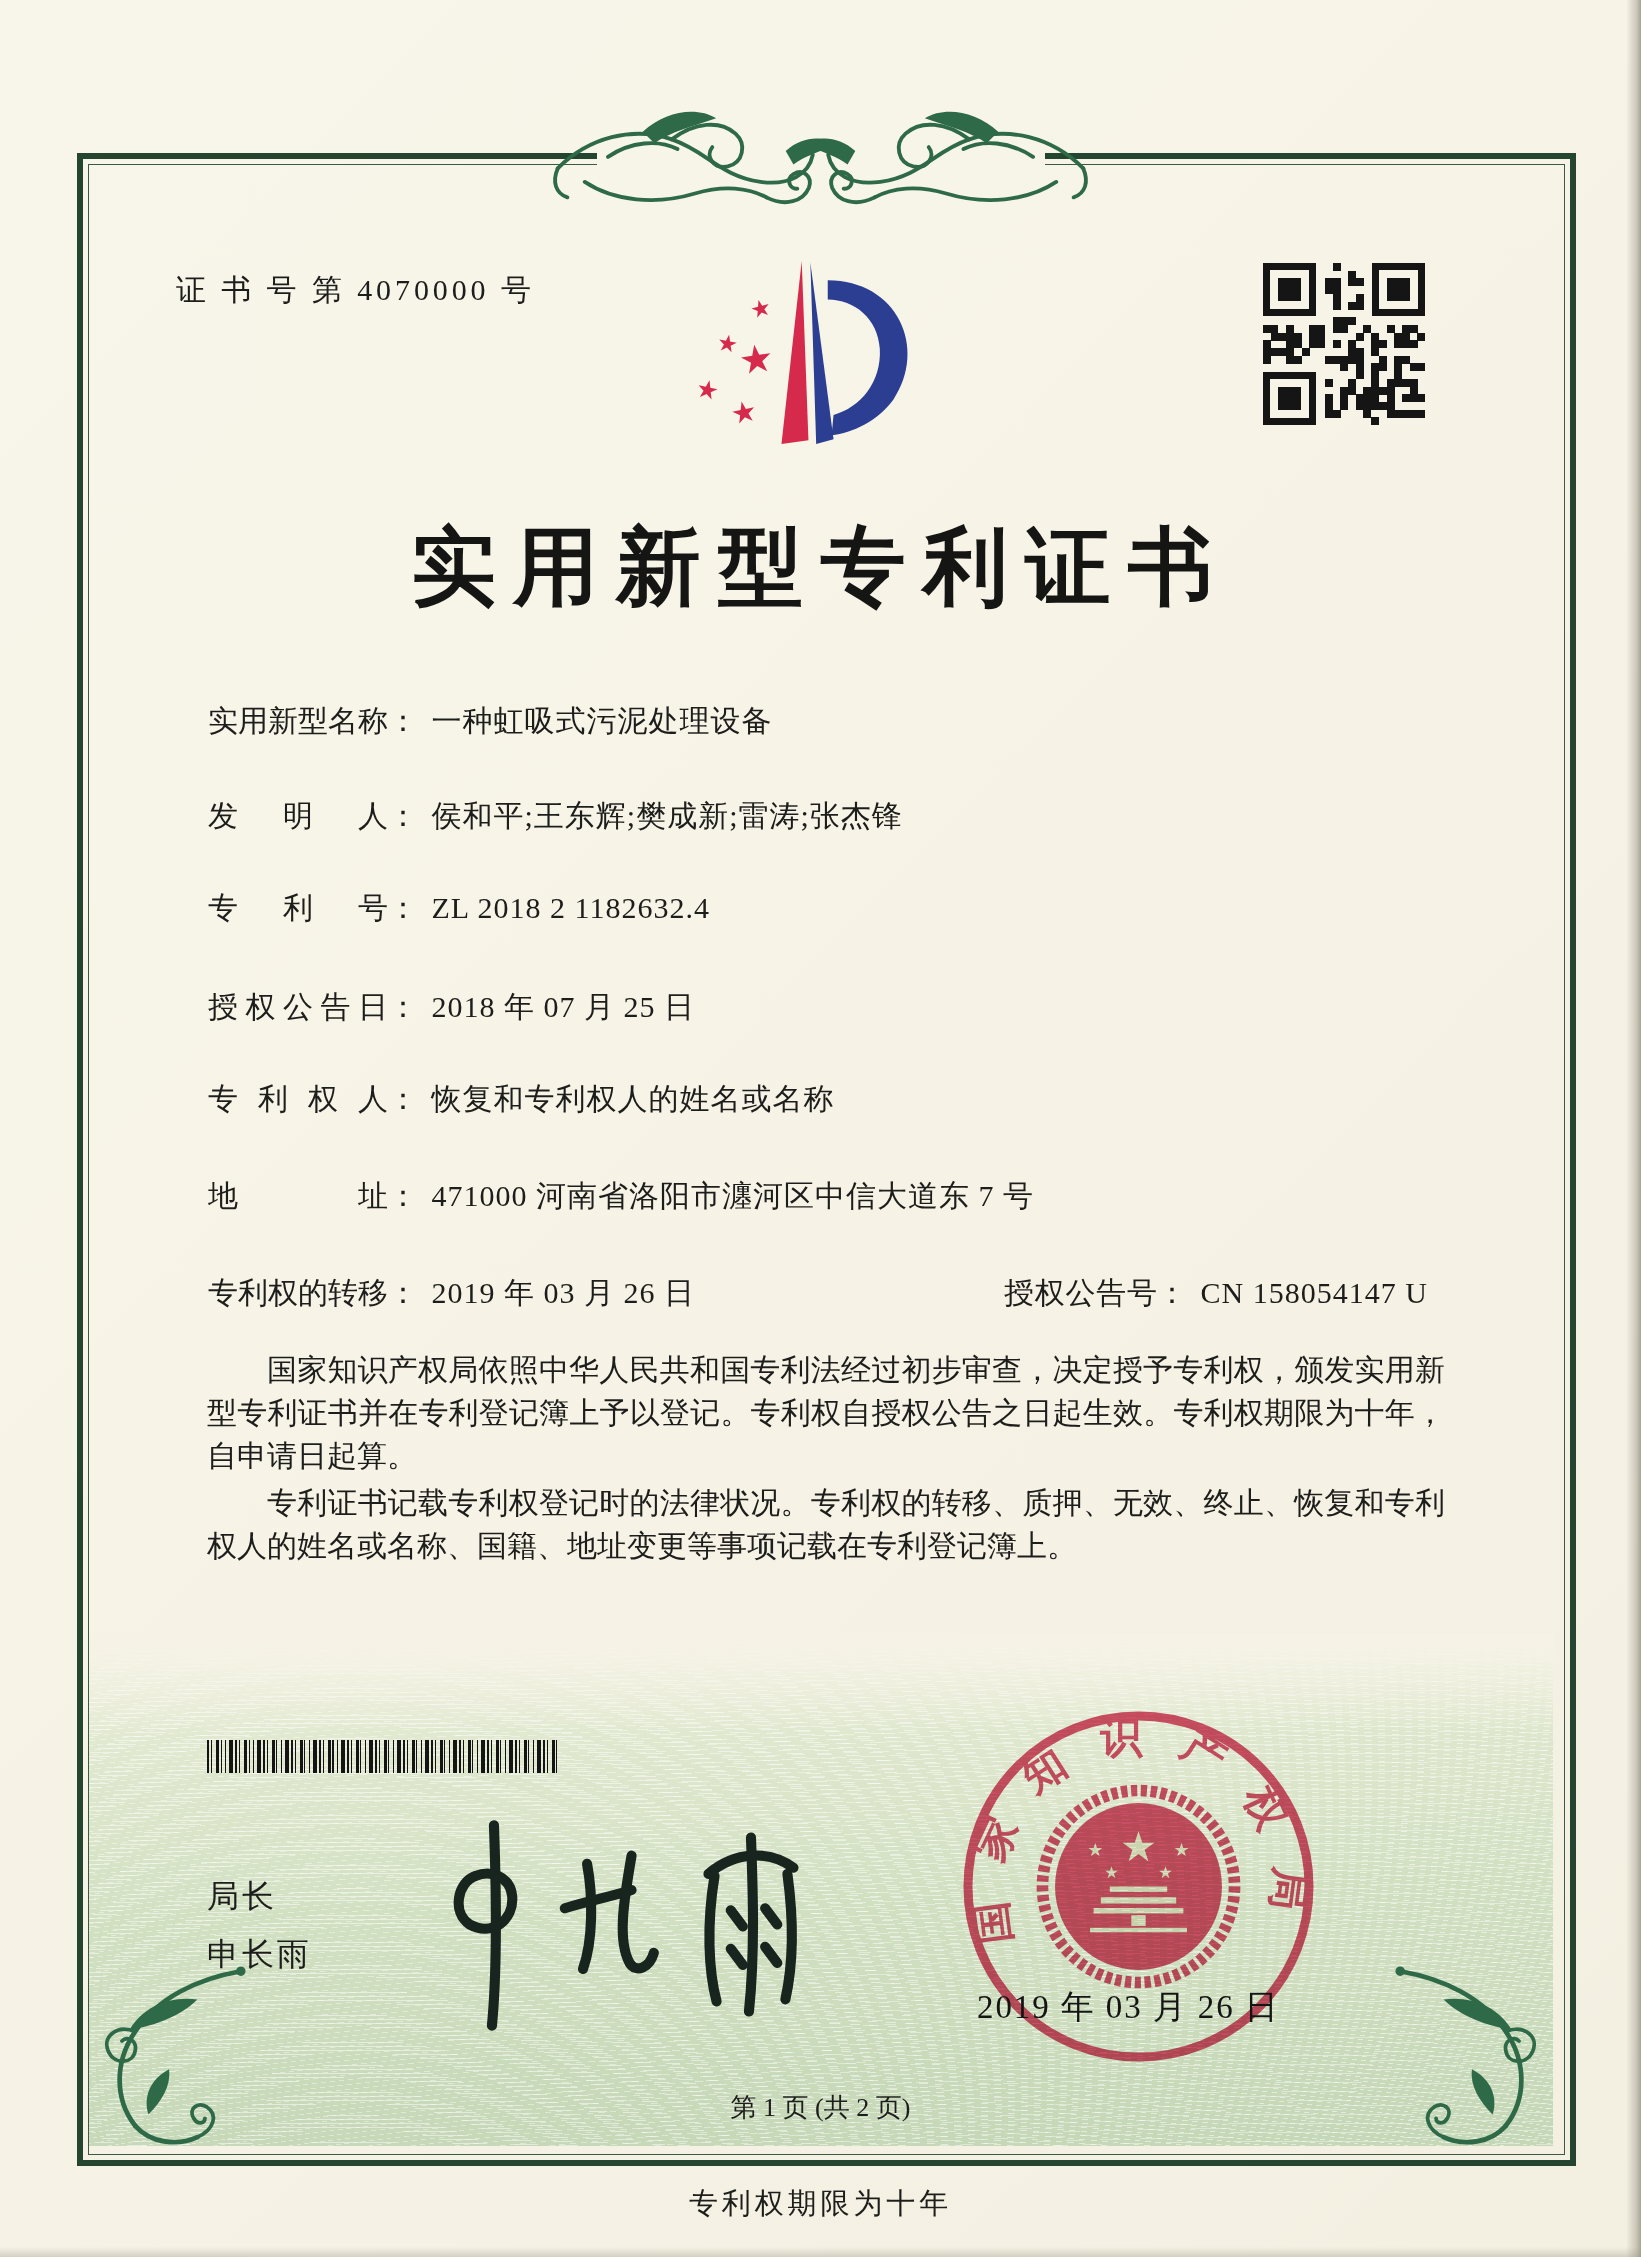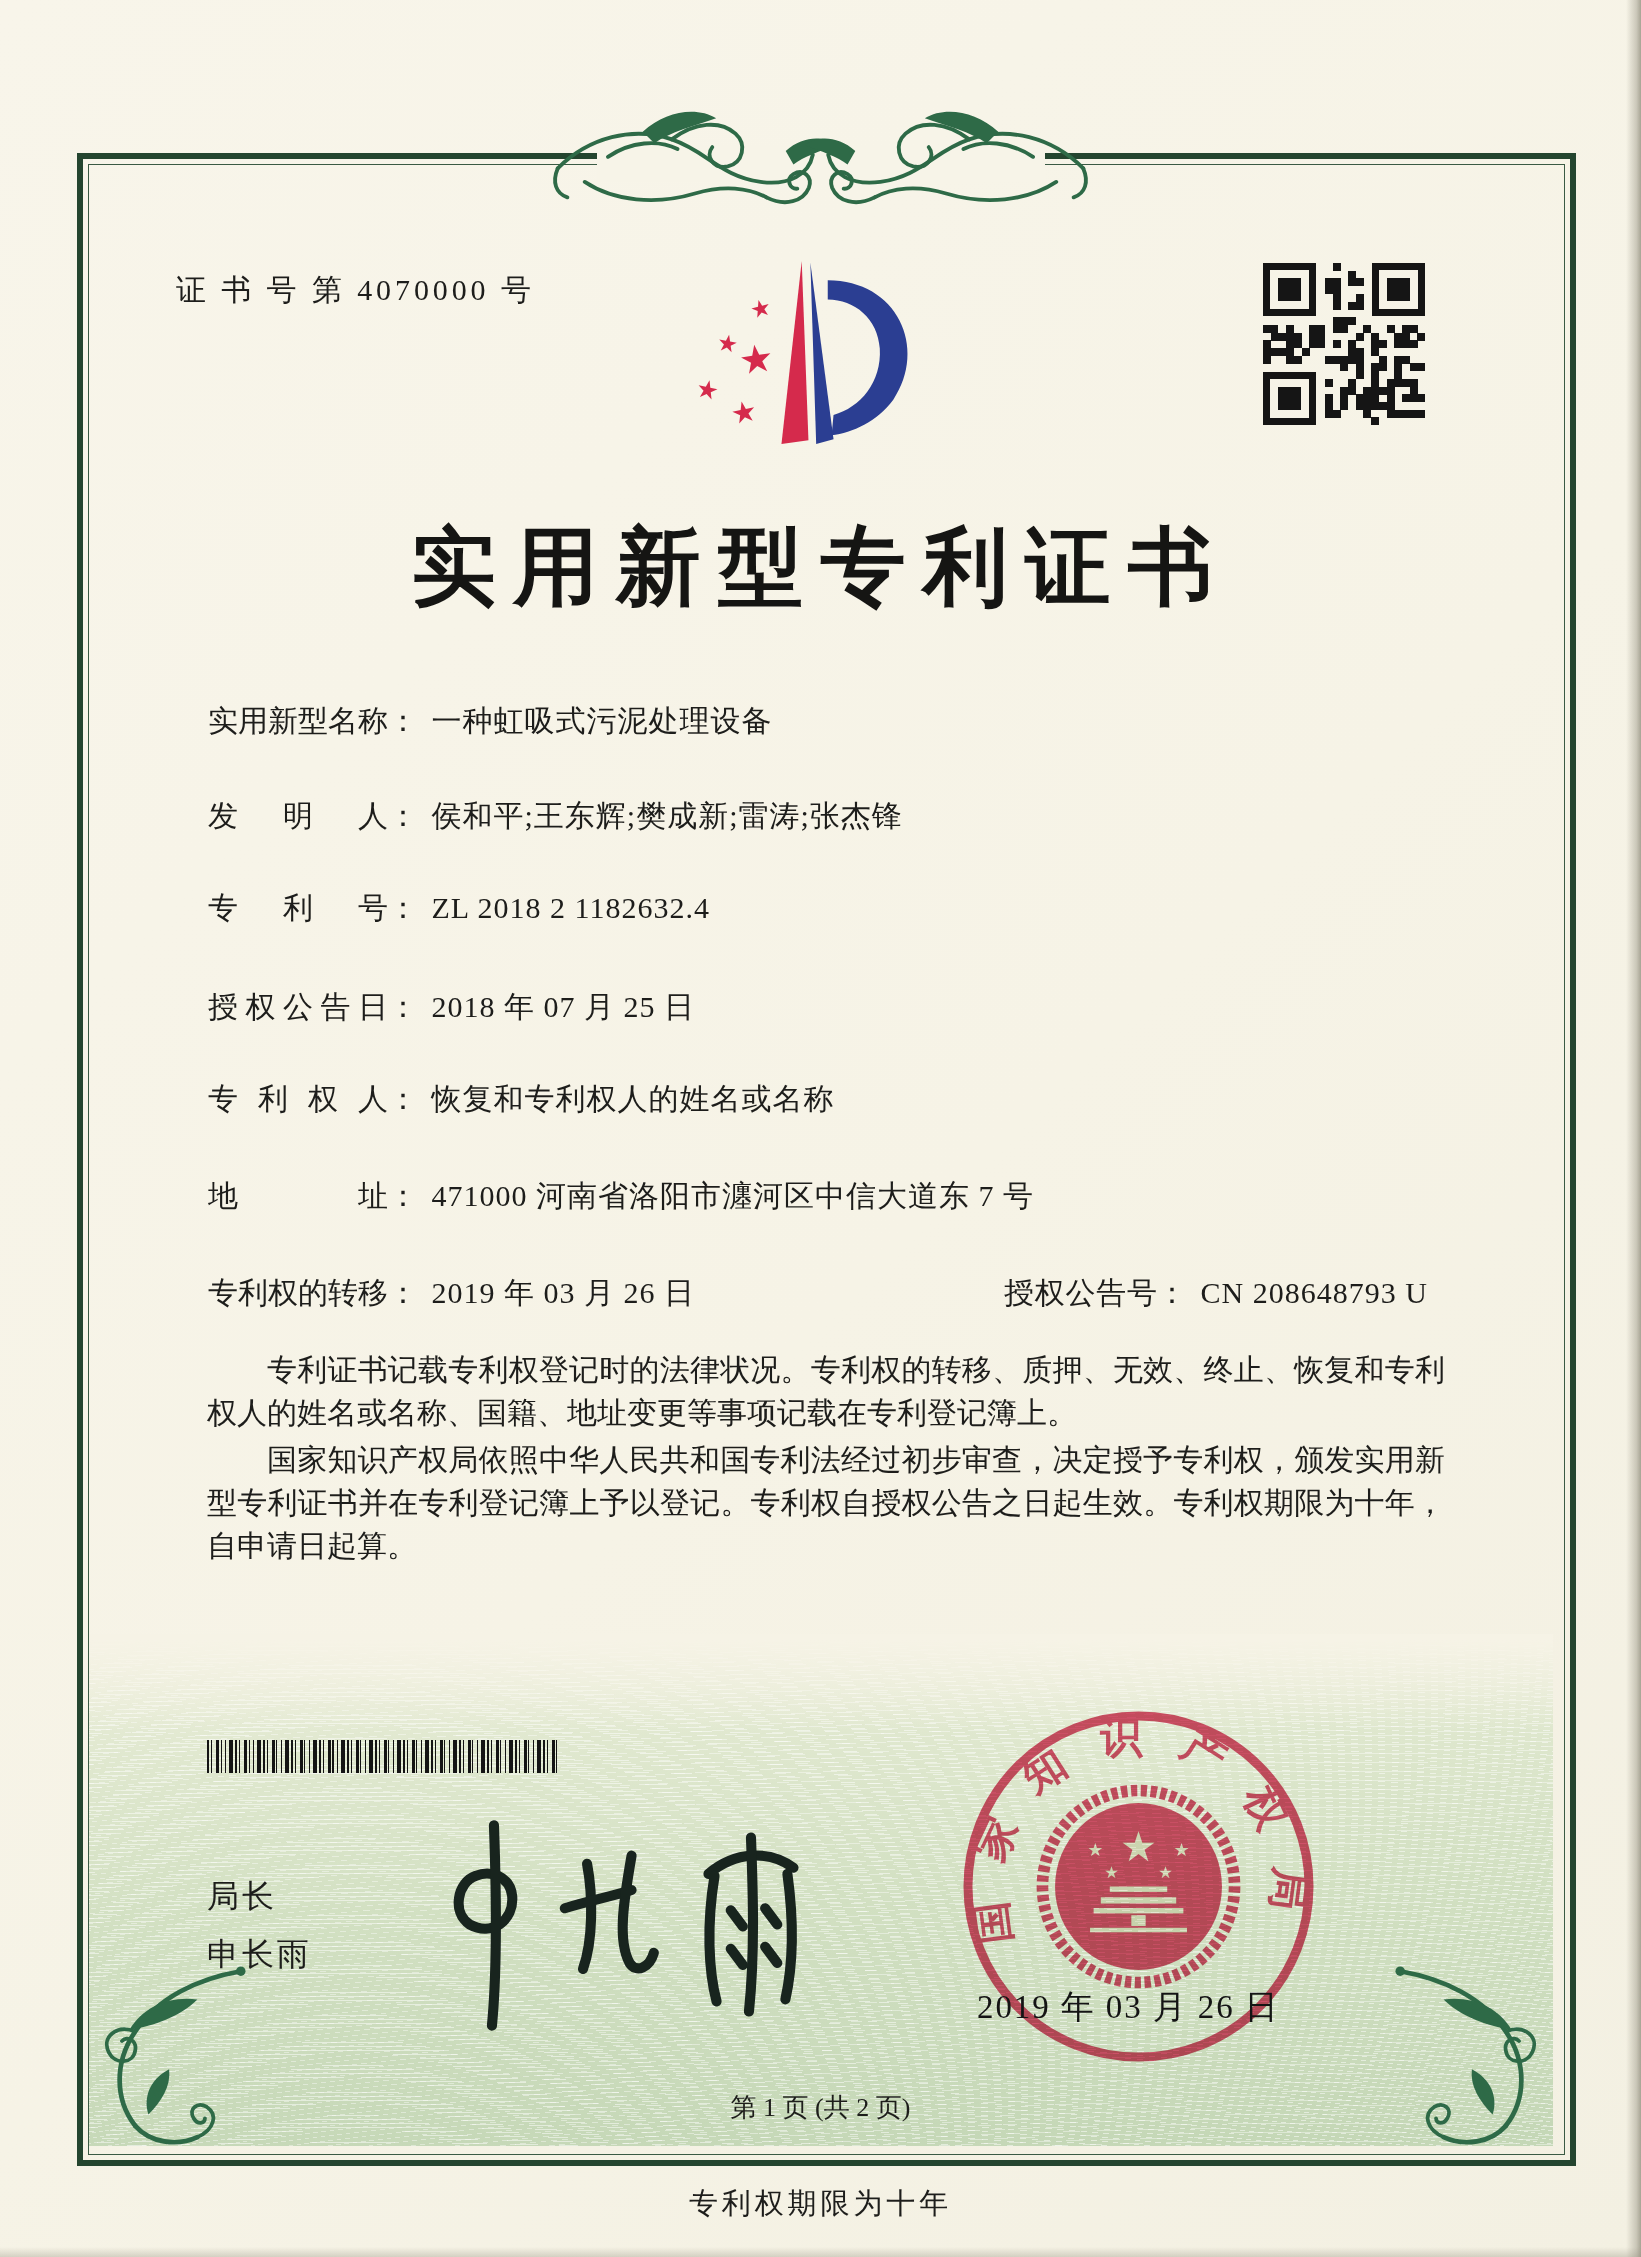--- a/index.html
+++ b/index.html
@@ -289,26 +289,26 @@
   <div class="frow" style="top:1079px">
     <span class="flabel">专利权人</span><span class="fcolon">：</span><span class="fvalue">恢复和专利权人的姓名或名称</span>
   </div>
   <div class="frow" style="top:1176px">
     <span class="flabel">地址</span><span class="fcolon">：</span><span class="fvalue">471000  河南省洛阳市瀍河区中信大道东 7 号</span>
   </div>
   <div class="frow" style="top:1273px">
     <span class="flabel">专利权的转移</span><span class="fcolon">：</span><span class="fvalue">2019 年 03 月 26 日</span>
   </div>
   <div class="frow" style="top:1273px;left:1004px">
-    <span class="flabel" style="width:153px">授权公告号</span><span class="fcolon">：</span><span class="fvalue">CN 208648793 U</span>
+    <span class="flabel" style="width:153px">授权公告号</span><span class="fcolon">：</span><span class="fvalue">CN 158054147 U</span>
   </div>
 
   <div class="paras">
+    <p>国家知识产权局依照中华人民共和国专利法经过初步审查，决定授予专利权，颁发实用新型专利证书并在专利登记簿上予以登记。专利权自授权公告之日起生效。专利权期限为十年，自申请日起算。</p>
     <p>专利证书记载专利权登记时的法律状况。专利权的转移、质押、无效、终止、恢复和专利权人的姓名或名称、国籍、地址变更等事项记载在专利登记簿上。</p>
-    <p>国家知识产权局依照中华人民共和国专利法经过初步审查，决定授予专利权，颁发实用新型专利证书并在专利登记簿上予以登记。专利权自授权公告之日起生效。专利权期限为十年，自申请日起算。</p>
   </div>
 
   <div class="barcode"></div>
 
   <div class="sign-role">局长</div>
   <div class="sign-name">申长雨</div>
 
   <svg class="signature" viewBox="0 0 420 230">
     <g stroke="#18241e" stroke-width="10" fill="none" stroke-linecap="round" stroke-linejoin="round">
       <path d="M62,64 C44,70 38,100 56,112 C78,124 100,108 98,84 C96,64 76,58 62,64"></path>

